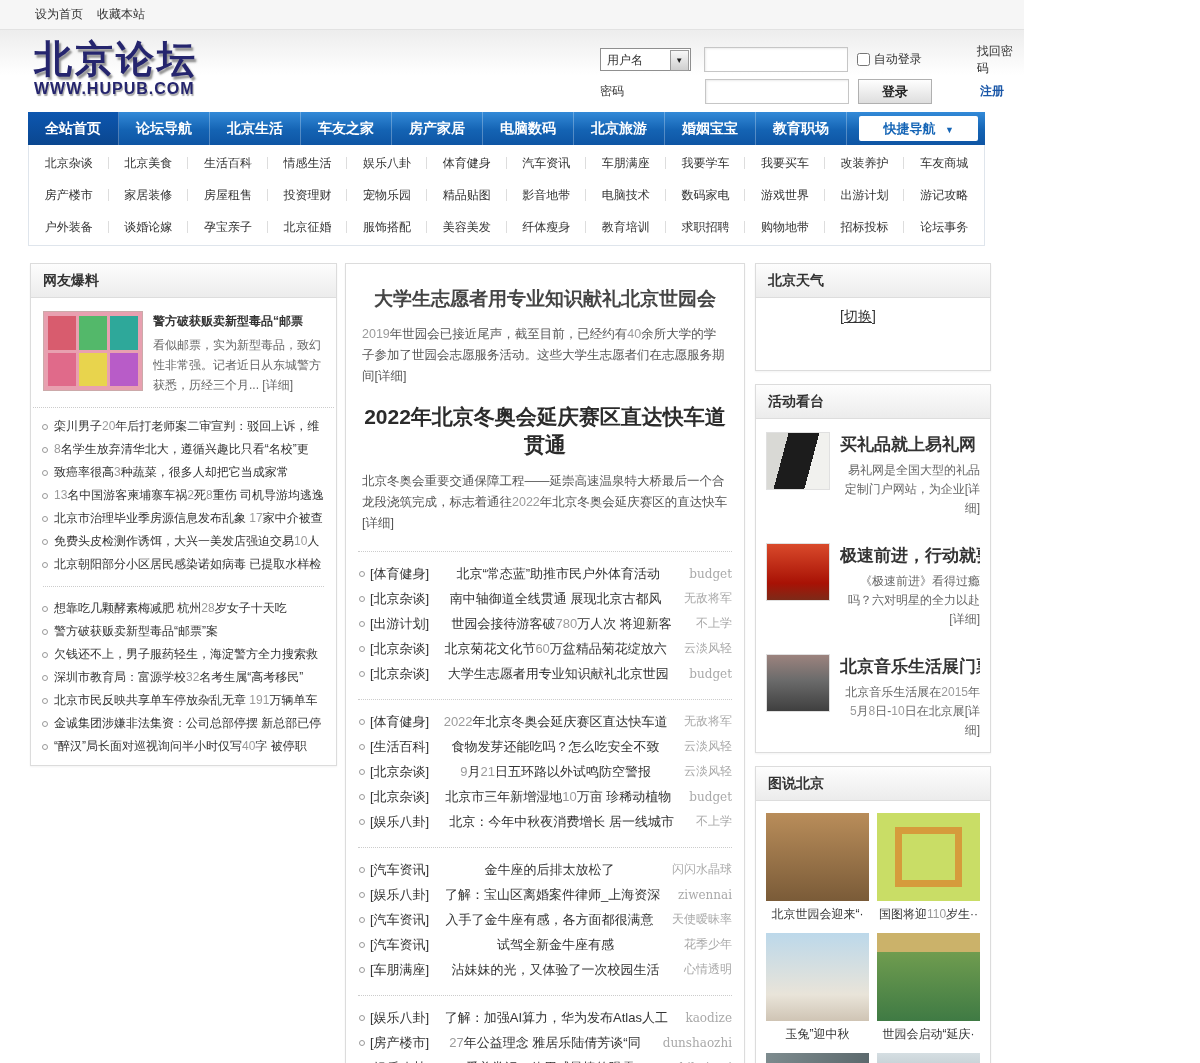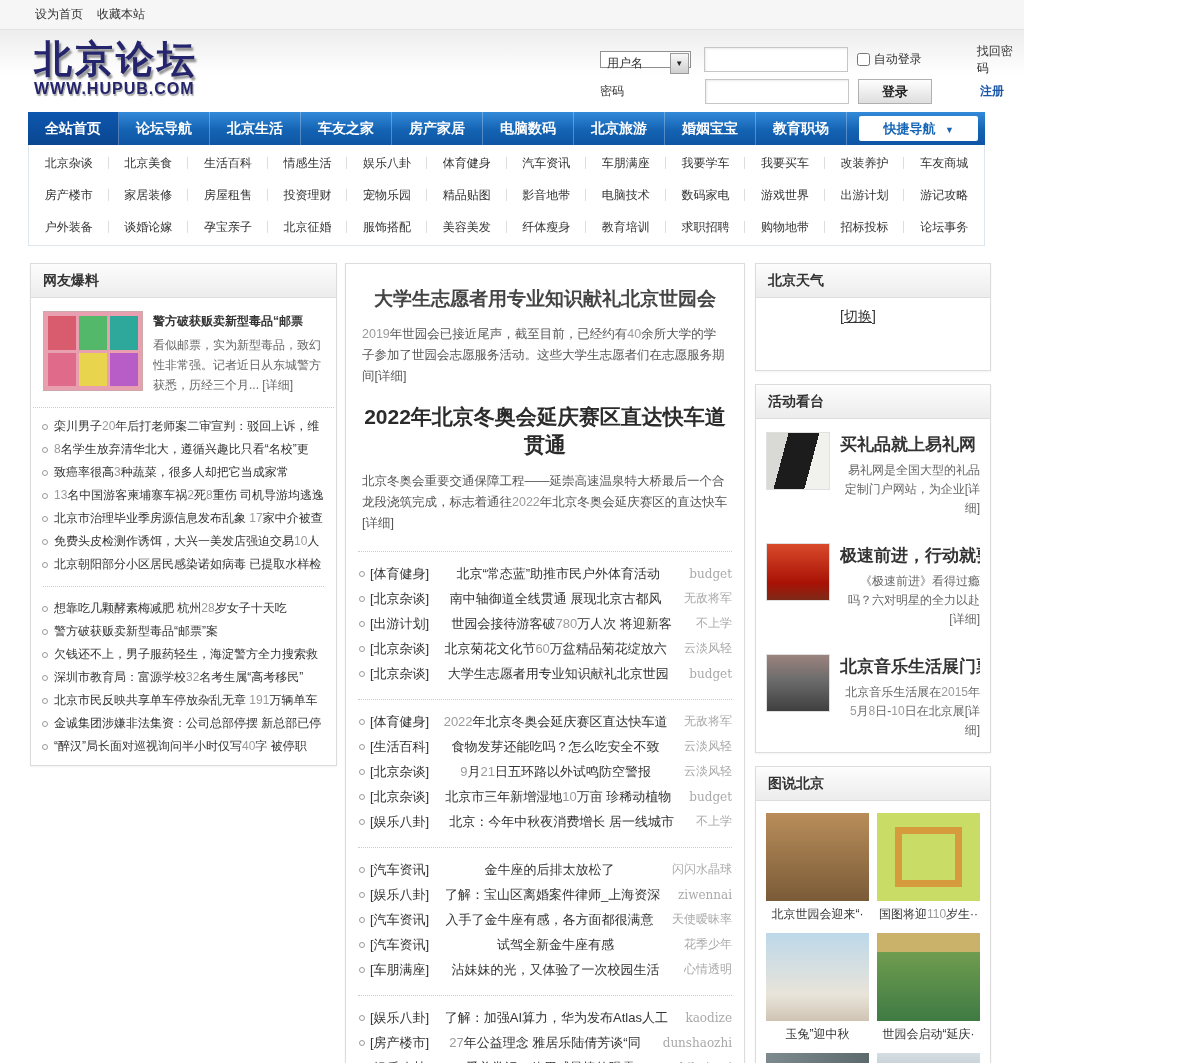--- a/index.html
+++ b/index.html
@@ -16,21 +16,21 @@
 
   
   .header{position:relative;height:82px;background:linear-gradient(#ededed,#ffffff 55%);}
   .logo{position:absolute;left:34px;top:10px;line-height:1;}
   .logo-title{font-size:38px;font-weight:bold;color:#25256e;letter-spacing:3px;
     text-shadow:2px 3px 2px rgba(60,60,60,.55);font-family:"Liberation Serif","DejaVu Serif",serif;}
   .logo-sub{font-size:16px;font-weight:bold;color:#25256e;letter-spacing:1px;margin-top:3px;
     text-shadow:1px 2px 1px rgba(60,60,60,.45);}
   .login{position:absolute;left:600px;top:17px;}
   .lg-row{display:flex;align-items:center;margin-bottom:7px;height:25px;}
-  .fake-select{width:92px;height:17px;line-height:23px;border:1px solid #8f8f8f;background:#fff;
+  .fake-select{width:92px;height:23px;line-height:23px;border:1px solid #8f8f8f;background:#fff;
     position:relative;padding-left:6px;box-sizing:border-box;margin-right:13px;}
   .fs-arrow{position:absolute;right:1px;top:1px;width:17px;height:19px;text-align:center;line-height:19px;
     background:linear-gradient(#f8f8f8,#cfcfcf);border:1px solid #9a9a9a;font-size:8px;color:#222;}
   .lg-label{width:92px;margin-right:13px;}
   .lg-input{width:138px;height:21px;border:1px solid #c6c6c6;box-shadow:inset 1px 1px 2px rgba(0,0,0,.08);margin-right:9px;}
   .lg-extra{width:122px;display:flex;align-items:center;}
   .lg-extra input[type=checkbox]{width:13px;height:13px;margin:0 4px 0 0;}
   .btn-login{width:74px;height:25px;font-weight:bold;font-size:13px;color:#222;
     background:linear-gradient(#fefefe,#dedede);border:1px solid #b0b0b0;cursor:pointer;}
   .lk-forgot{color:#333;}

